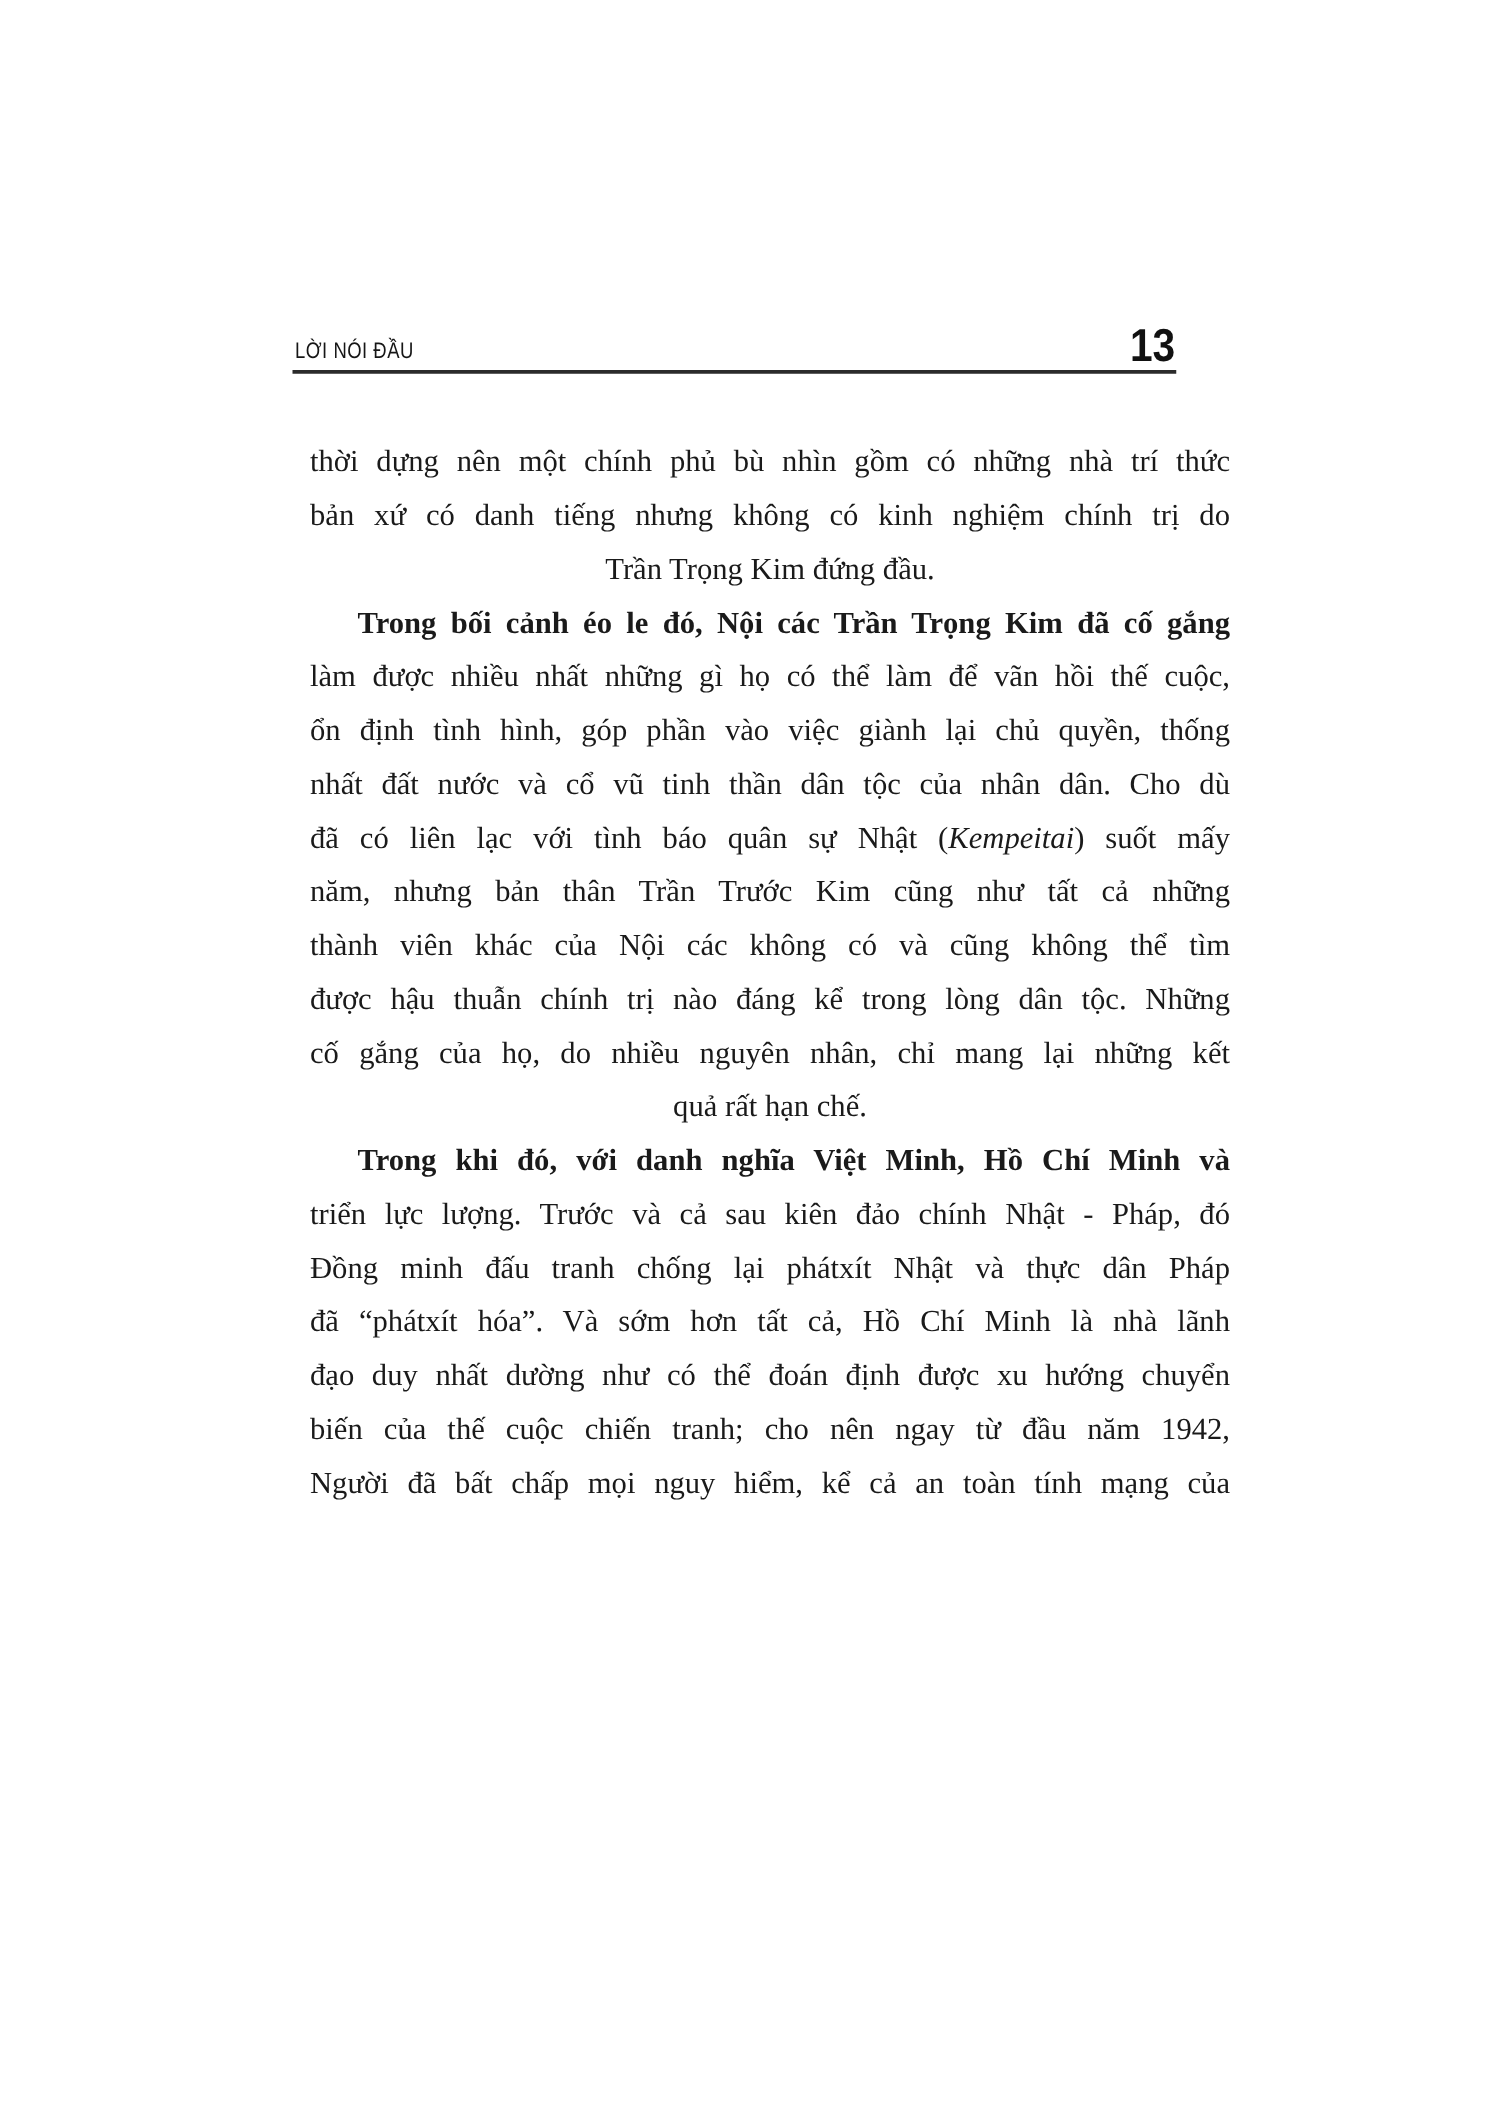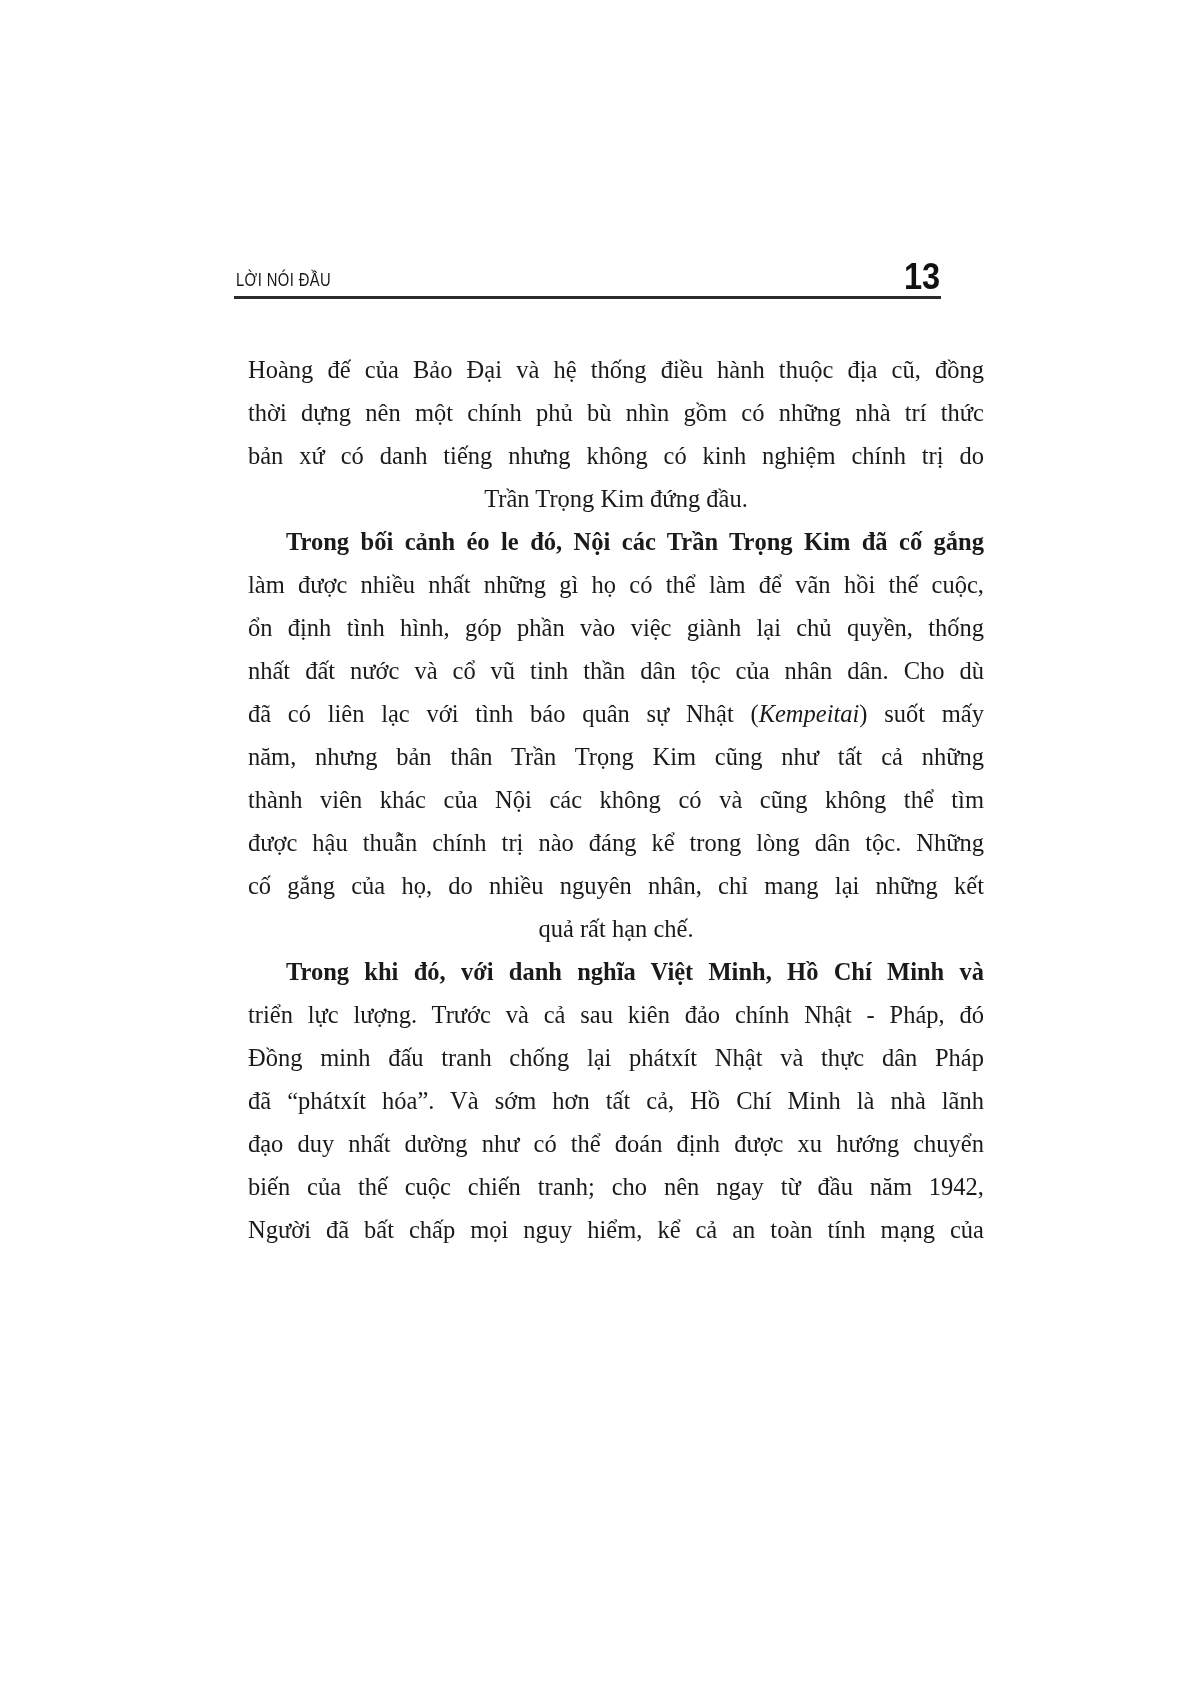--- a/index.html
+++ b/index.html
@@ -97,32 +97,31 @@
     <span class="section-title">LỜI NÓI ĐẦU</span>
     <span class="page-number-wrap">
       <span class="page-number">13</span>
     </span>
   </div>
 
   <div class="header-rule"></div>
 
   <div class="body-text">
       <div class="paragraph">
-        <div class="text-line justified">Hoàng đế của Bảo Đại và hệ thống điều hành thuộc địa cũ, đồng</div>
         <div class="text-line justified">thời dựng nên một chính phủ bù nhìn gồm có những nhà trí thức</div>
         <div class="text-line justified">bản xứ có danh tiếng nhưng không có kinh nghiệm chính trị do</div>
         <div class="text-line">Trần Trọng Kim đứng đầu.</div>
       </div>
       <div class="paragraph">
         <div class="text-line justified indented">Trong bối cảnh éo le đó, Nội các Trần Trọng Kim đã cố gắng</div>
         <div class="text-line justified">làm được nhiều nhất những gì họ có thể làm để vãn hồi thế cuộc,</div>
         <div class="text-line justified">ổn định tình hình, góp phần vào việc giành lại chủ quyền, thống</div>
         <div class="text-line justified">nhất đất nước và cổ vũ tinh thần dân tộc của nhân dân. Cho dù</div>
         <div class="text-line justified">đã có liên lạc với tình báo quân sự Nhật (<i>Kempeitai</i>) suốt mấy</div>
-        <div class="text-line justified">năm, nhưng bản thân Trần Trọng Kim cũng như tất cả những</div>
+        <div class="text-line justified">năm, nhưng bản thân Trần Trước Kim cũng như tất cả những</div>
         <div class="text-line justified">thành viên khác của Nội các không có và cũng không thể tìm</div>
         <div class="text-line justified">được hậu thuẫn chính trị nào đáng kể trong lòng dân tộc. Những</div>
         <div class="text-line justified">cố gắng của họ, do nhiều nguyên nhân, chỉ mang lại những kết</div>
         <div class="text-line">quả rất hạn chế.</div>
       </div>
       <div class="paragraph">
         <div class="text-line justified indented">Trong khi đó, với danh nghĩa Việt Minh, Hồ Chí Minh và</div>
         <div class="text-line justified">triển lực lượng. Trước và cả sau kiên đảo chính Nhật - Pháp, đó</div>
         <div class="text-line justified">Đồng minh đấu tranh chống lại phátxít Nhật và thực dân Pháp</div>
         <div class="text-line justified">đã “phátxít hóa”. Và sớm hơn tất cả, Hồ Chí Minh là nhà lãnh</div>

